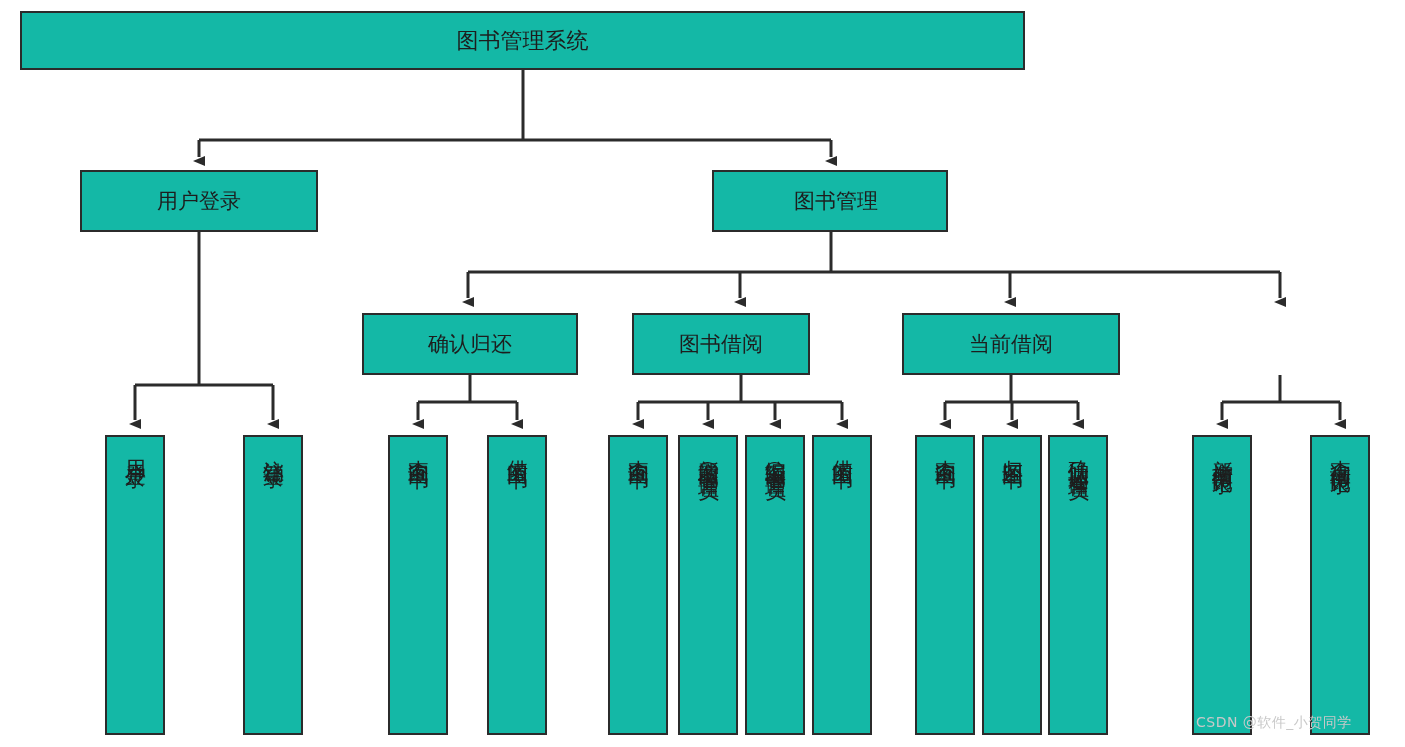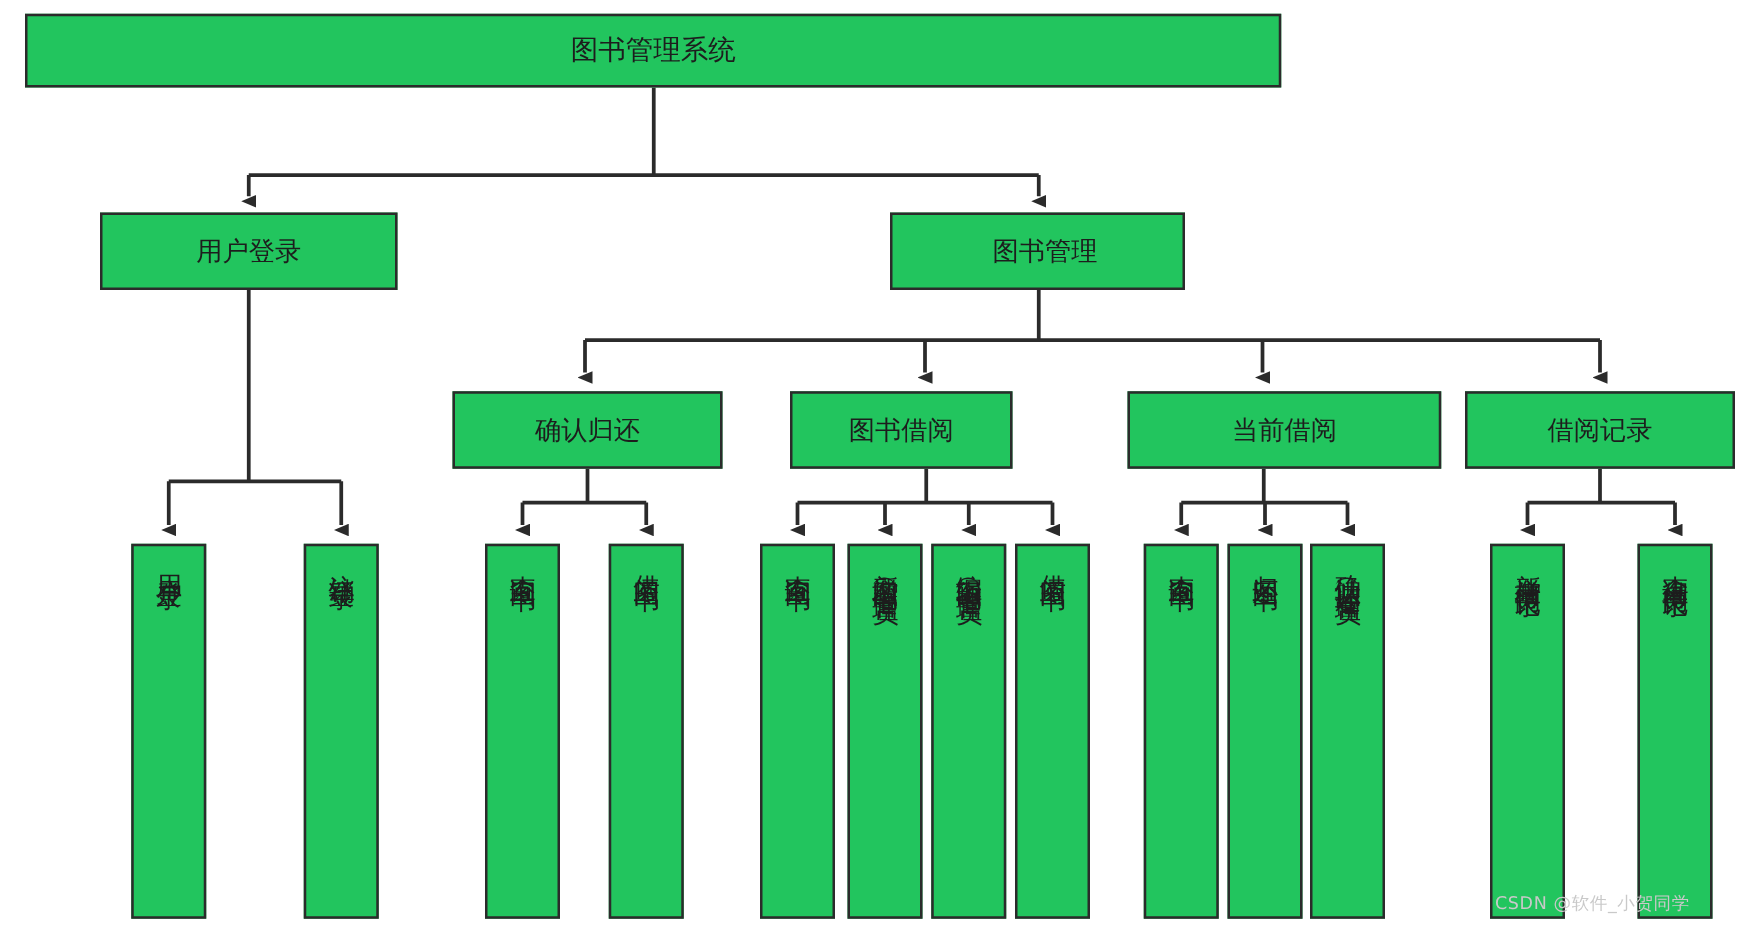--- a/index.html
+++ b/index.html
@@ -21,21 +21,21 @@
     position: absolute;
     left: 0;
     top: 0;
     width: 1405px;
     height: 747px;
     pointer-events: none;
   }
   .node {
     position: absolute;
     box-sizing: border-box;
-    background: #22c55e;
+    background: #14b8a6;
     border: 2.5px solid #2b2b2b;
     display: flex;
     align-items: center;
     justify-content: center;
     overflow: hidden;
   }
   .node .label {
     color: #1d1d1d;
     line-height: 1.18;
     text-align: center;
@@ -130,25 +130,22 @@
   <div class="node horiz" style="left:712px; top:170px; width:236px; height:62px;padding-left:12px;">
     <span class="label">图书管理</span>
   </div>
 
   <div class="node horiz" style="left:362px; top:313px; width:216px; height:62px;">
     <span class="label">确认归还</span>
   </div>
   <div class="node horiz" style="left:632px; top:313px; width:178px; height:62px;">
     <span class="label">图书借阅</span>
   </div>
-  <div class="node horiz" style="left:902px; top:313px; width:251px; height:62px;">
+  <div class="node horiz" style="left:902px; top:313px; width:218px; height:62px;">
     <span class="label">当前借阅</span>
-  </div>
-  <div class="node horiz" style="left:1172px; top:313px; width:216px; height:62px;">
-    <span class="label">借阅记录</span>
   </div>
 
   <div class="node vert" style="left:105px; top:435px; width:60px; height:300px;">
     <span class="label">用户登录</span>
   </div>
   <div class="node vert" style="left:243px; top:435px; width:60px; height:300px;">
     <span class="label">注销登录</span>
   </div>
   <div class="node vert" style="left:388px; top:435px; width:60px; height:300px;">
     <span class="label">查询图书</span>

